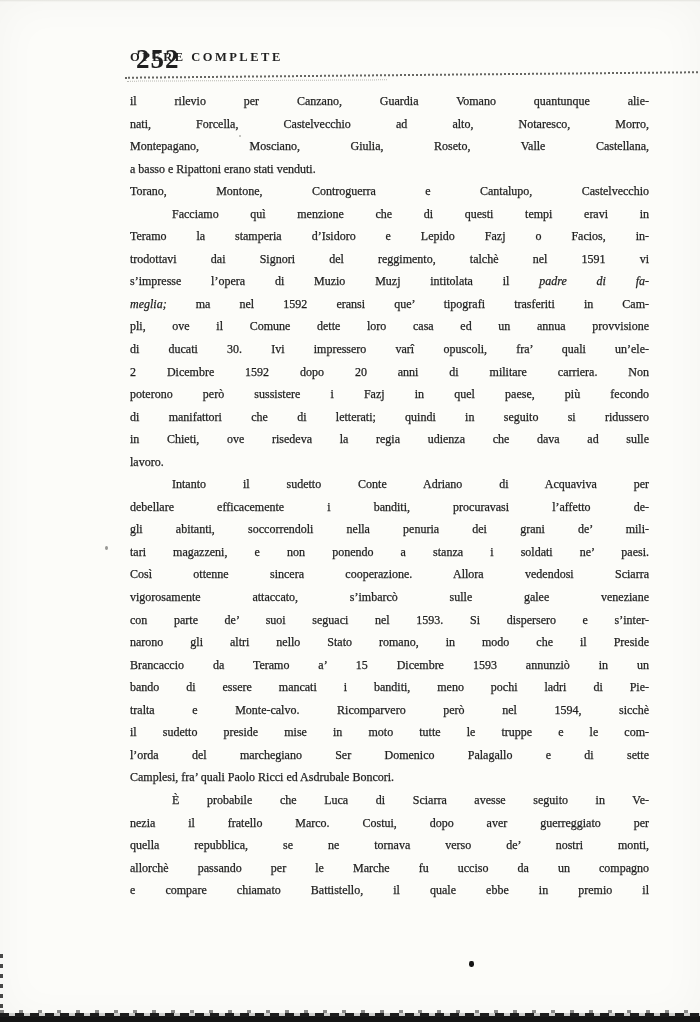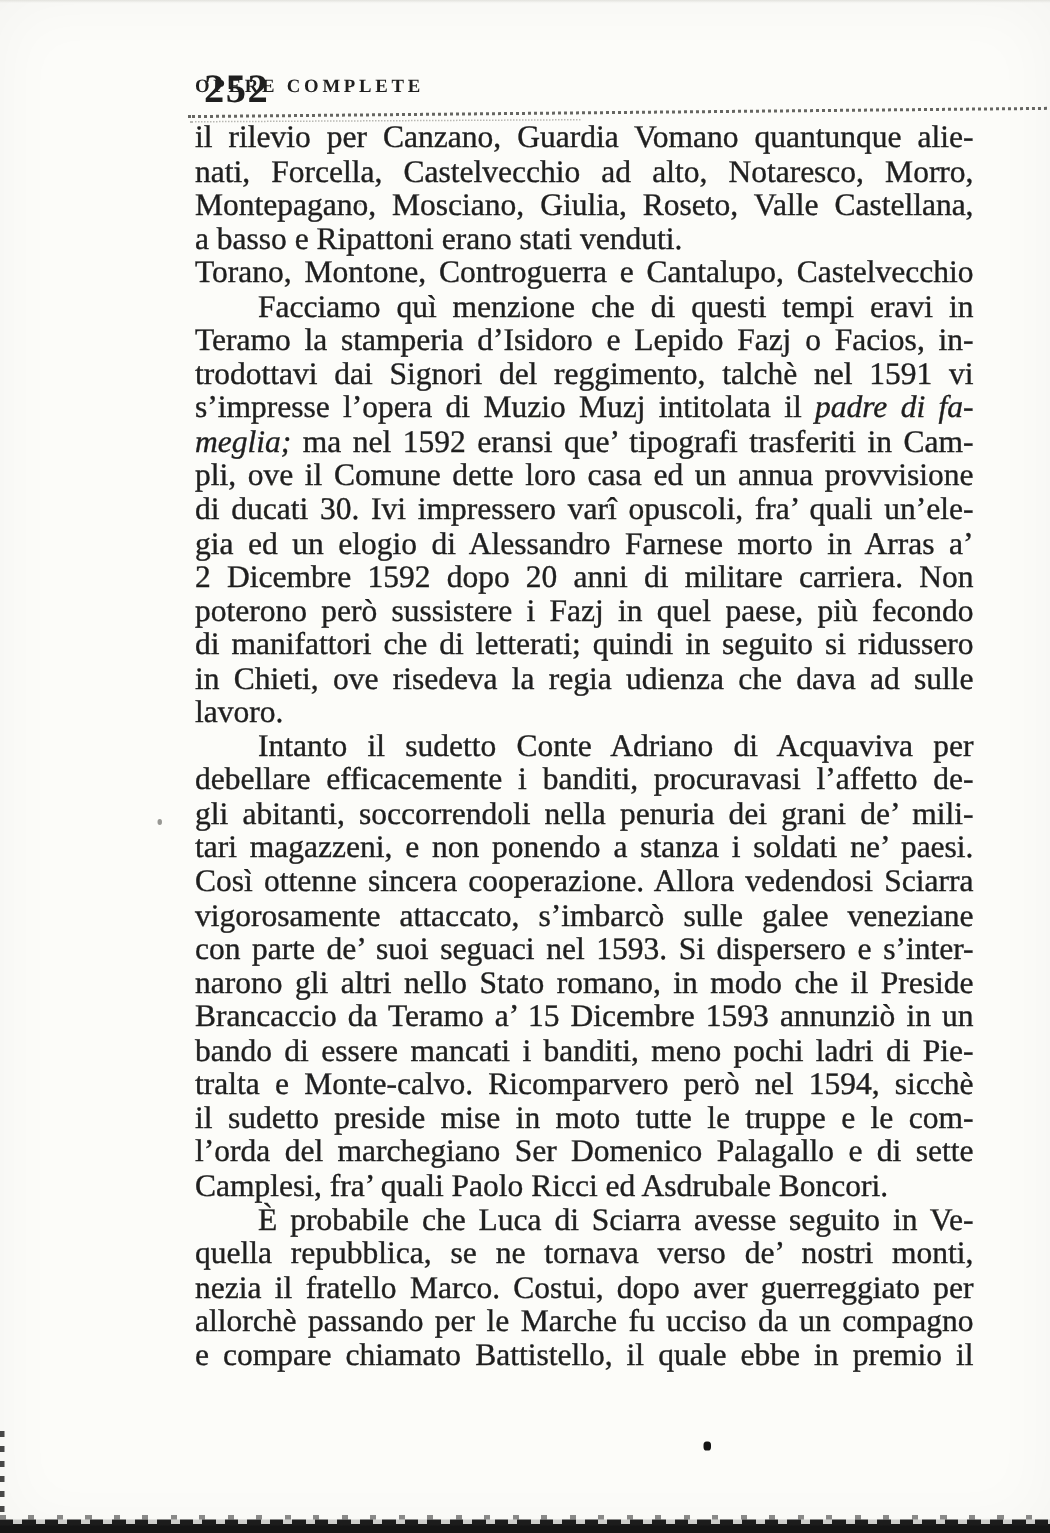--- a/index.html
+++ b/index.html
@@ -35,22 +35,22 @@
     transform: rotate(-0.55deg);
     opacity: 0.85;
   }
   .dotted-rule-2 {
     position: absolute; top: 80px; left: 127px; width: 260px; height: 0;
     border-top: 1px dotted #8a8a84;
     transform: rotate(-0.3deg);
     opacity: 0.6;
   }
   .text-block {
-    position: absolute; top: 80px; left: 130px; width: 519px;
-    font-size: 21px; line-height: 22.55px;
+    position: absolute; top: 90px; left: 130px; width: 519px;
+    font-size: 12px; line-height: 22.55px;
     -webkit-text-stroke: 0.25px;
   }
   .line {
     height: 22.55px;
     text-align: justify;
     text-align-last: justify;
     white-space: normal;
   }
   .line.endline { text-align-last: left; }
   .line.indent { text-indent: 42px; }
@@ -96,21 +96,20 @@
         <div class="line"><span>Torano, Montone, Controguerra e Cantalupo, Castelvecchio</span></div>
       </div>
       <div>
         <div class="line indent"><span>Facciamo quì menzione che di questi tempi eravi in</span></div>
         <div class="line"><span>Teramo la stamperia d’Isidoro e Lepido Fazj o Facios, in-</span></div>
         <div class="line"><span>trodottavi dai Signori del reggimento, talchè nel 1591 vi</span></div>
         <div class="line"><span>s’impresse l’opera di Muzio Muzj intitolata il </span><span class="it">padre di fa-</span></div>
         <div class="line"><span class="it">meglia;</span><span> ma nel 1592 eransi que’ tipografi trasferiti in Cam-</span></div>
         <div class="line"><span>pli, ove il Comune dette loro casa ed un annua provvisione</span></div>
         <div class="line"><span>di ducati 30. Ivi impressero varî opuscoli, fra’ quali un’ele-</span></div>
-        <div class="line"><span>gia ed un elogio di Alessandro Farnese morto in Arras a’</span></div>
         <div class="line"><span>2 Dicembre 1592 dopo 20 anni di militare carriera. Non</span></div>
         <div class="line"><span>poterono però sussistere i Fazj in quel paese, più fecondo</span></div>
         <div class="line"><span>di manifattori che di letterati; quindi in seguito si ridussero</span></div>
         <div class="line"><span>in Chieti, ove risedeva la regia udienza che dava ad sulle</span></div>
         <div class="line endline"><span>lavoro.</span></div>
       </div>
       <div>
         <div class="line indent"><span>Intanto il sudetto Conte Adriano di Acquaviva per</span></div>
         <div class="line"><span>debellare efficacemente i banditi, procuravasi l’affetto de-</span></div>
         <div class="line"><span>gli abitanti, soccorrendoli nella penuria dei grani de’ mili-</span></div>
@@ -121,22 +120,22 @@
         <div class="line"><span>narono gli altri nello Stato romano, in modo che il Preside</span></div>
         <div class="line"><span>Brancaccio da Teramo a’ 15 Dicembre 1593 annunziò in un</span></div>
         <div class="line"><span>bando di essere mancati i banditi, meno pochi ladri di Pie-</span></div>
         <div class="line"><span>tralta e Monte-calvo. Ricomparvero però nel 1594, sicchè</span></div>
         <div class="line"><span>il sudetto preside mise in moto tutte le truppe e le com-</span></div>
         <div class="line"><span>l’orda del marchegiano Ser Domenico Palagallo e di sette</span></div>
         <div class="line endline"><span>Camplesi, fra’ quali Paolo Ricci ed Asdrubale Boncori.</span></div>
       </div>
       <div>
         <div class="line indent"><span>È probabile che Luca di Sciarra avesse seguito in Ve-</span></div>
+        <div class="line"><span>nezia il fratello Marco. Costui, dopo aver guerreggiato per</span></div>
         <div class="line"><span>quella repubblica, se ne tornava verso de’ nostri monti,</span></div>
-        <div class="line"><span>nezia il fratello Marco. Costui, dopo aver guerreggiato per</span></div>
         <div class="line"><span>allorchè passando per le Marche fu ucciso da un compagno</span></div>
         <div class="line"><span>e compare chiamato Battistello, il quale ebbe in premio il</span></div>
       </div>
     </div>
 
   <div class="speck speck-1"></div>
   <div class="speck speck-2"></div>
   <div class="speck speck-3"></div>
 
   <div class="left-edge-marks"></div>

